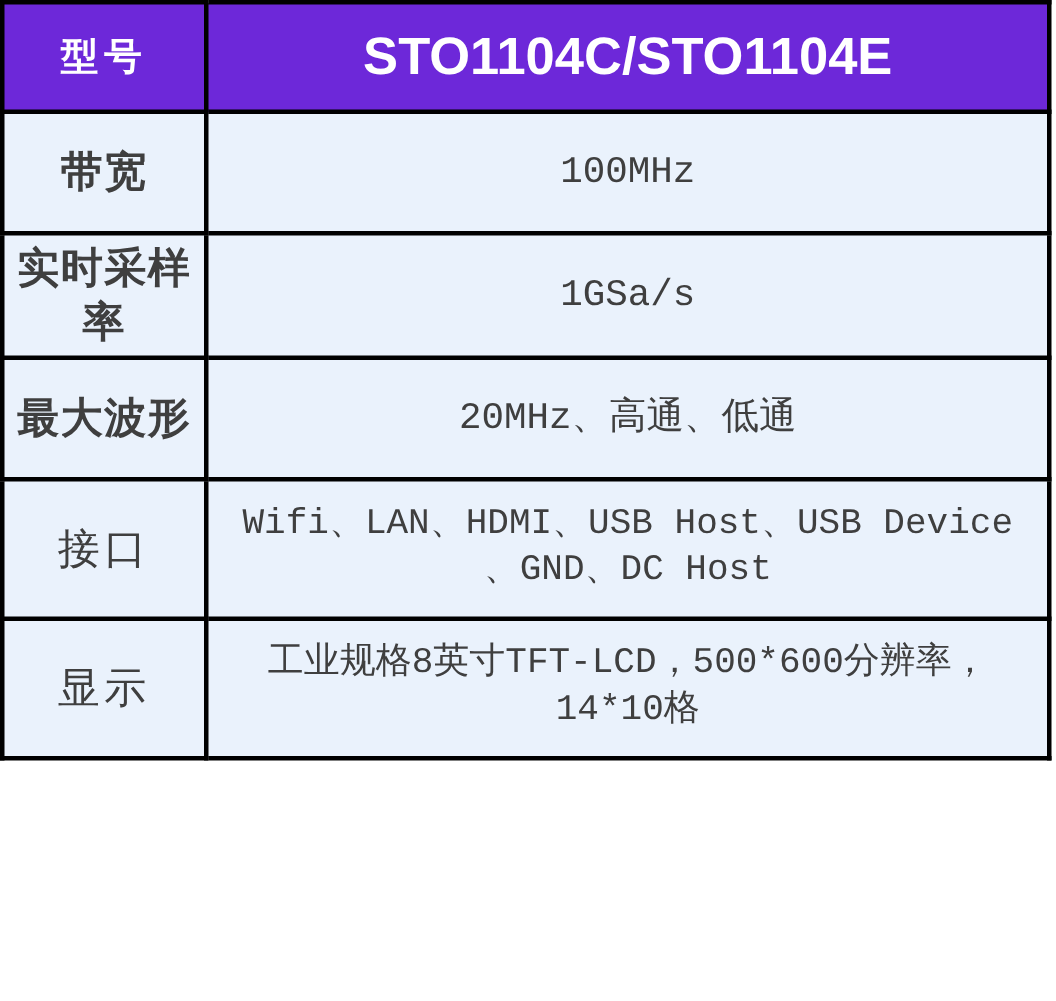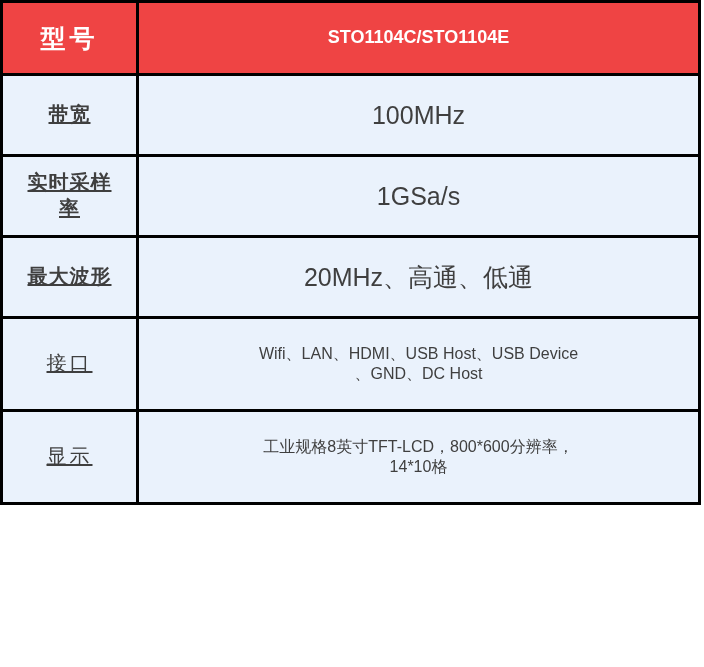--- a/index.html
+++ b/index.html
@@ -24,52 +24,52 @@
   #spec-table td {
     border: 3px solid #000000;
     text-align: center;
     vertical-align: middle;
     color: #3f3f3f;
     background: #eaf2fc;
     padding: 4px 6px;
     line-height: 1.28;
   }
   #spec-table tr.header-row td {
-    background: #ef4444;
+    background: #6d28d9;
     color: #ffffff;
     font-weight: bold;
   }
   #spec-table tr.header-row td.model-label {
     font-size: 25px;
     letter-spacing: 4px;
   }
   #spec-table tr.header-row td.model-value {
-    font-size: 18px;
+    font-size: 35px;
   }
   td.label {
-    font-size: 20px;
+    font-size: 28px;
     font-weight: bold;
     color: #2f2f2f;
     letter-spacing: 1px;
-    text-decoration: underline;
   }
   td.label.light {
     font-weight: normal;
     color: #4a4a4a;
     letter-spacing: 3px;
   }
   td.value {
     font-size: 25px;
     color: #3f3f3f;
+    font-family: Liberation Mono, monospace;
   }
   td.value.soft {
     color: #4c4c4c;
   }
   td.value.small {
-    font-size: 16px;
+    font-size: 24px;
   }
   .h-tall  { height: 62px; }
   .h-mid   { height: 46px; }
   .h-big   { height: 70px; }
   .h-xl    { height: 82px; }
 </style>
 </head>
 <body>
 
 <table id="spec-table">
@@ -108,19 +108,19 @@
       <td class="label light h-xl">接口</td>
       <td class="value soft small h-xl">
         <div>Wifi、LAN、HDMI、USB Host、USB Device</div>
         <div>、GND、DC Host</div>
       </td>
     </tr>
 
     <tr>
       <td class="label light h-xl">显示</td>
       <td class="value soft small h-xl">
-        <div>工业规格8英寸TFT-LCD，800*600分辨率，</div>
+        <div>工业规格8英寸TFT-LCD，500*600分辨率，</div>
         <div>14*10格</div>
       </td>
     </tr>
 
   </tbody>
 </table>
 
 </body></html>

